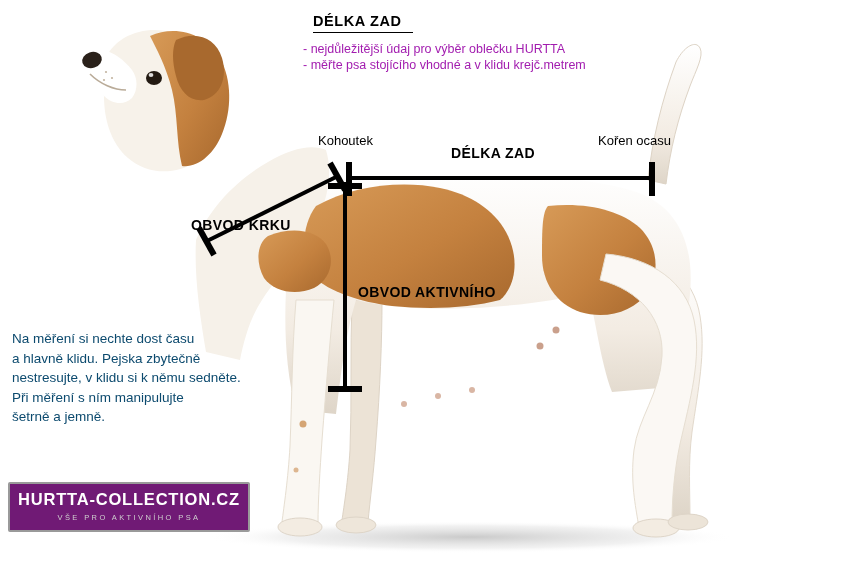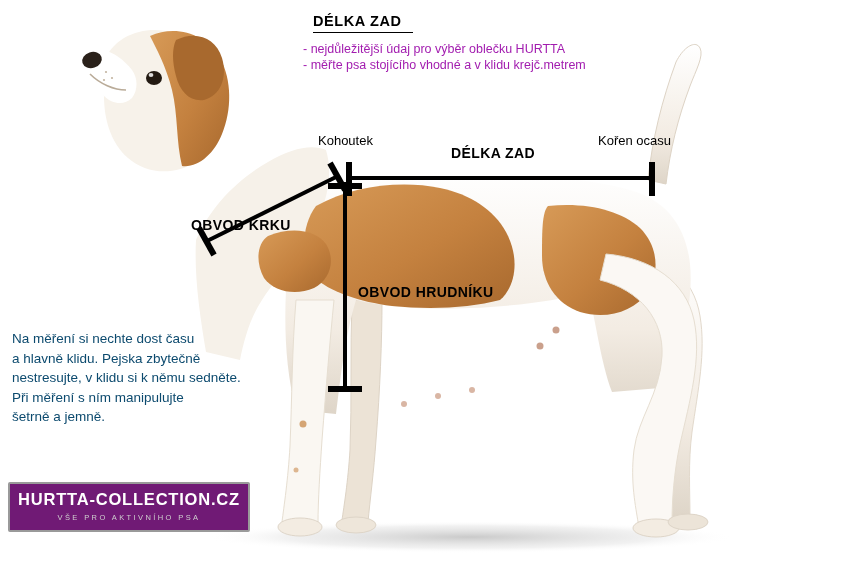--- a/index.html
+++ b/index.html
@@ -205,21 +205,21 @@
   <div class="headline-underline"></div>
   <div class="bullets">
     <div>- nejdůležitější údaj pro výběr oblečku HURTTA</div>
     <div>- měřte psa stojícího vhodné a v klidu krejč.metrem</div>
   </div>
 
   <div class="lbl" id="label-kohoutek">Kohoutek</div>
   <div class="lbl lbl-bold" id="label-delka-zad-diagram">DÉLKA ZAD</div>
   <div class="lbl" id="label-koren-ocasu">Kořen ocasu</div>
   <div class="lbl lbl-bold" id="label-obvod-krku">OBVOD KRKU</div>
-  <div class="lbl lbl-bold" id="label-obvod-hrudniku">OBVOD HRUDNÍKU</div>
+  <div class="lbl lbl-bold" id="label-obvod-hrudniku">OBVOD AKTIVNÍHO</div>
 
   <div class="para" id="para-1">Na měření si nechte dost času
 a hlavně klidu. Pejska zbytečně
 nestresujte, v klidu si k němu sedněte.
 Při měření s ním manipulujte
 šetrně a jemně.</div>
 
   <div id="logo-badge">
     <div id="logo-title">HURTTA-COLLECTION.CZ</div>
     <div id="logo-sub">VŠE PRO AKTIVNÍHO PSA</div>

